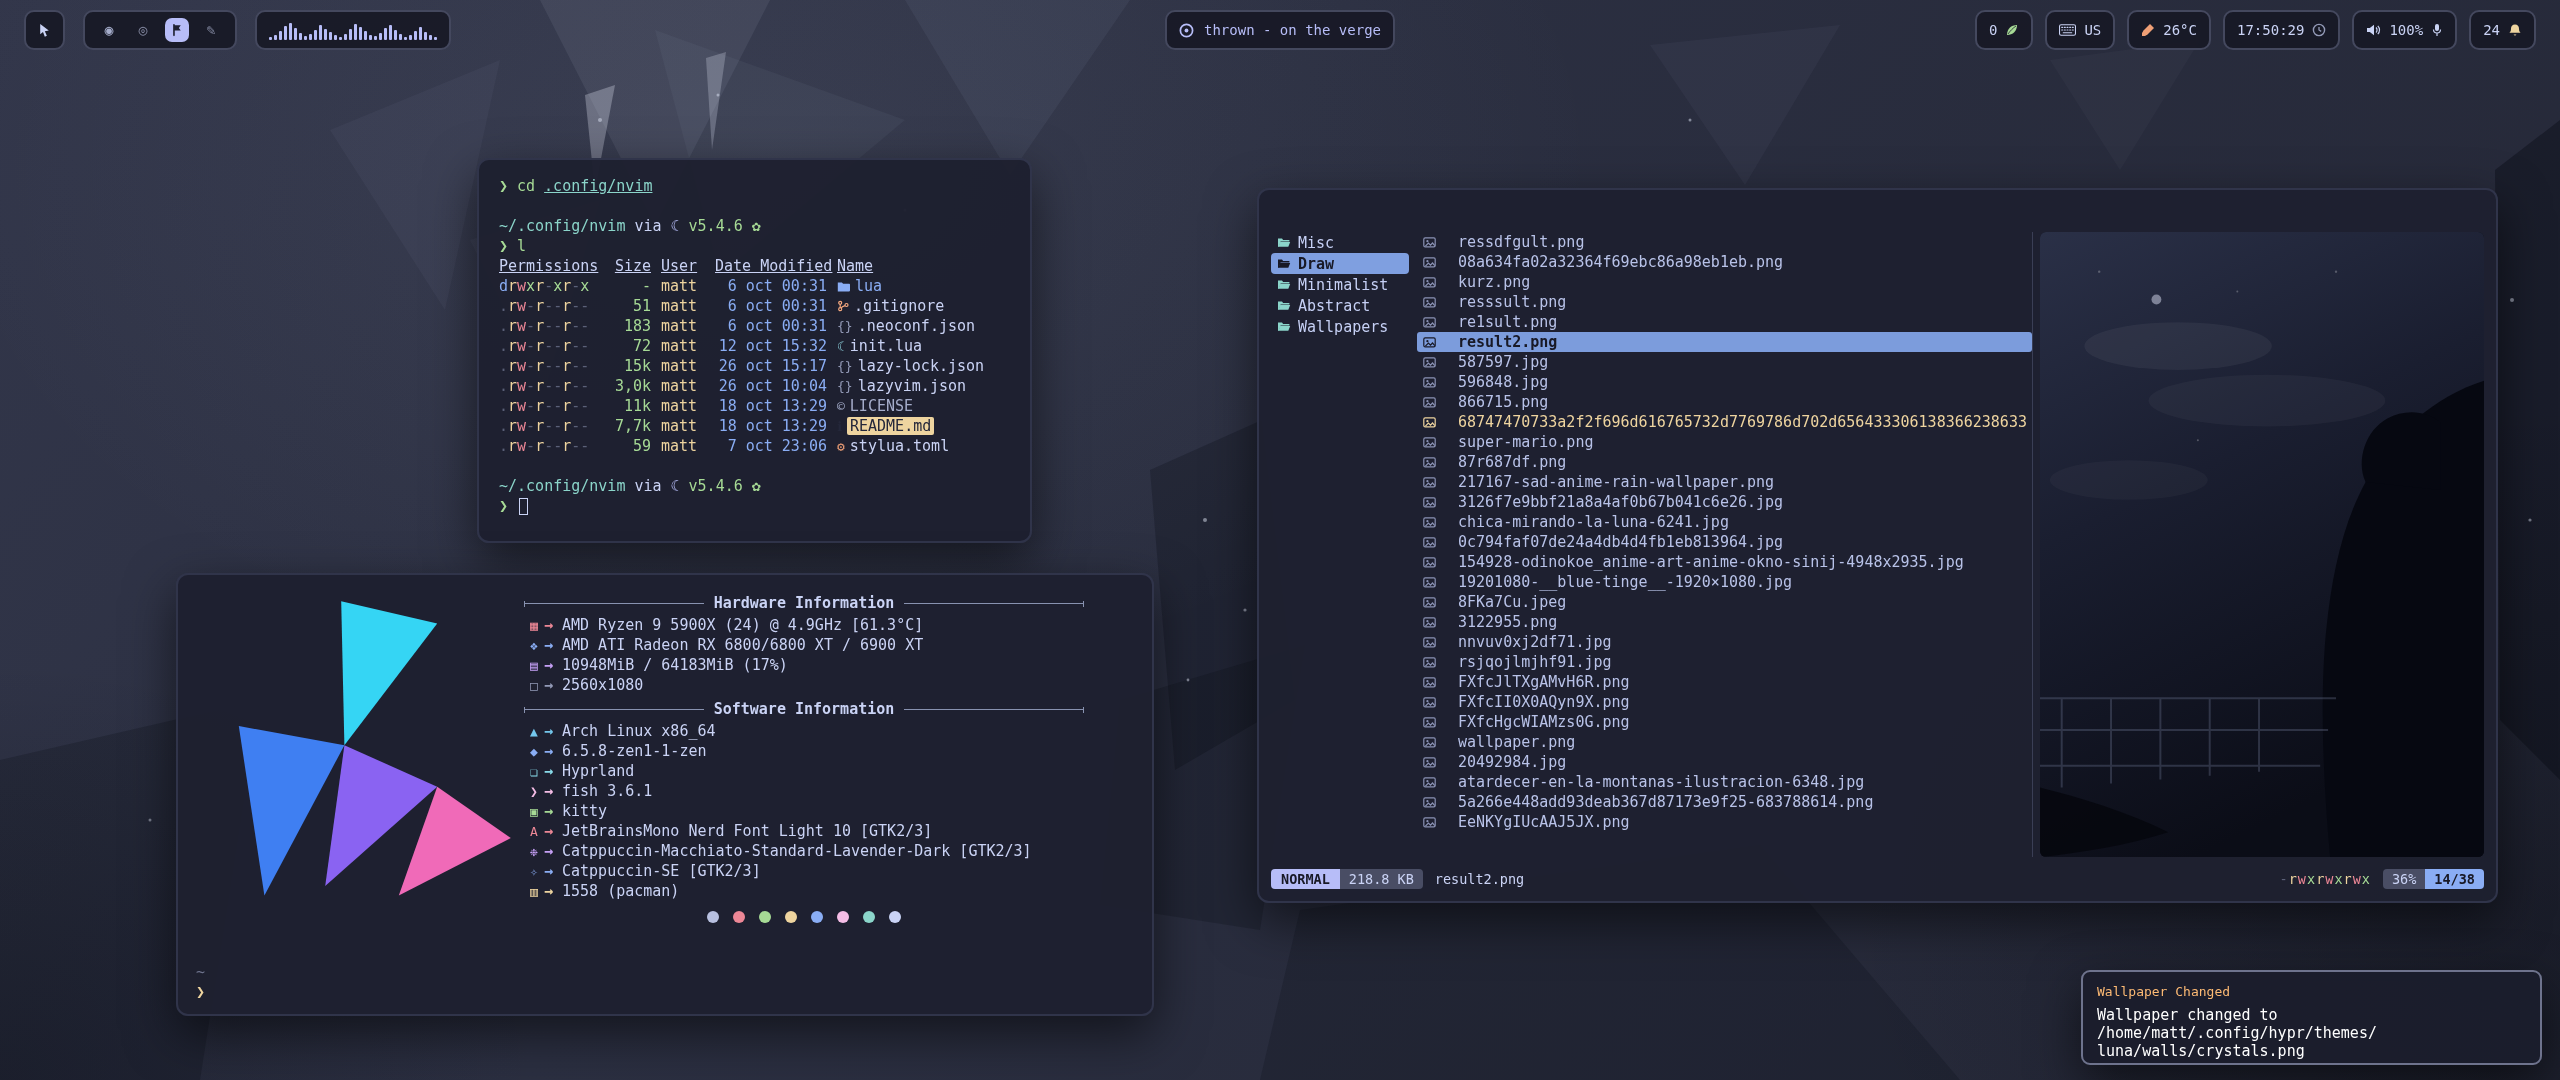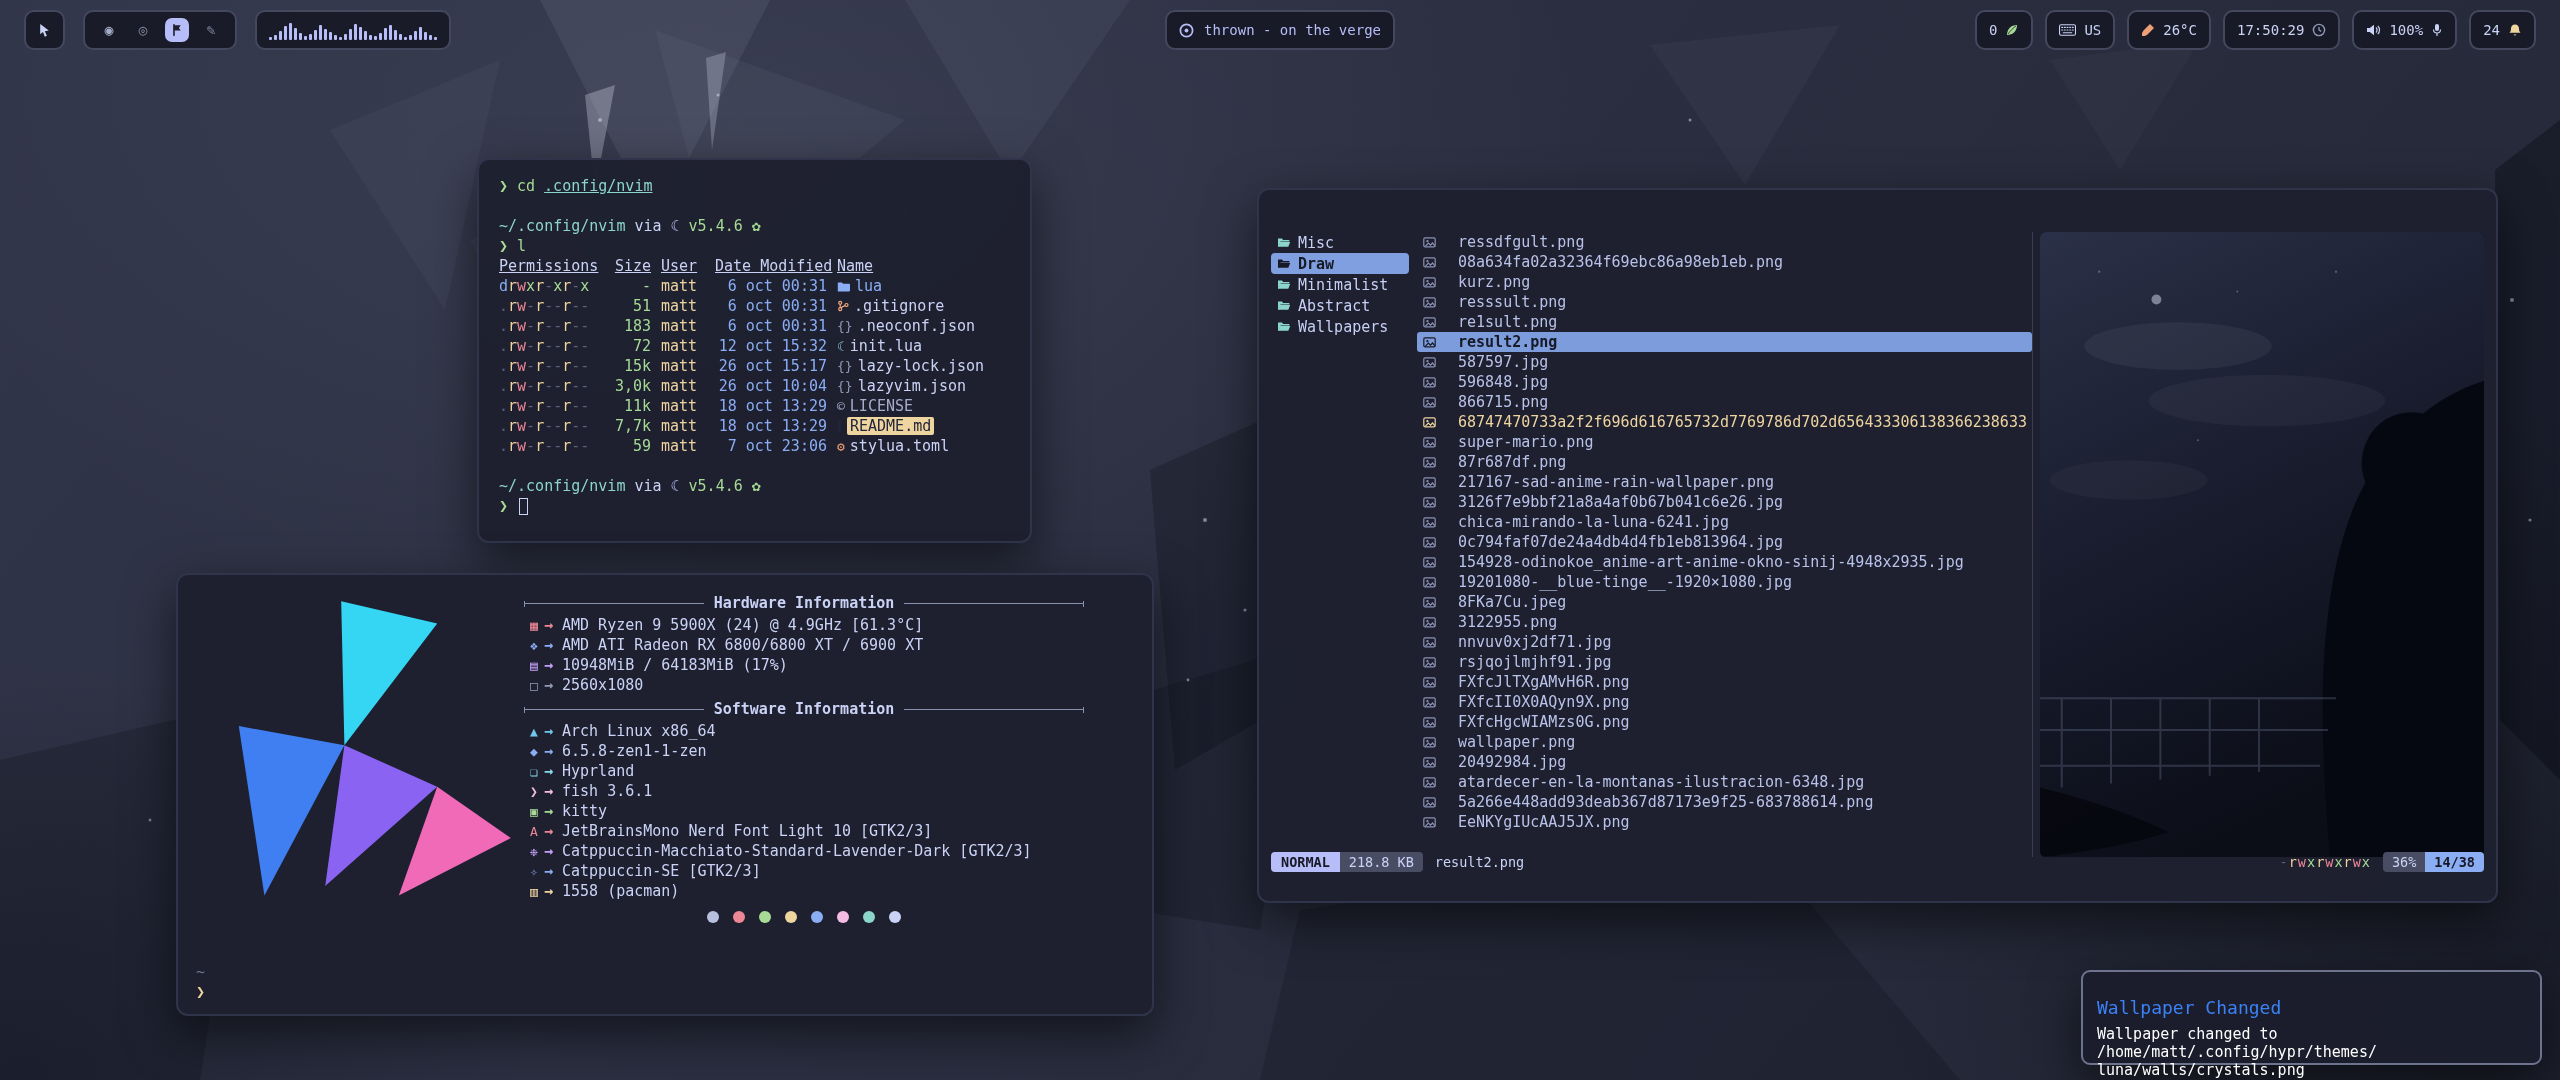--- a/index.html
+++ b/index.html
@@ -81,33 +81,33 @@
   .side-row{display:flex;align-items:center;gap:7px;height:21px;padding:0 6px;border-radius:4px;color:#c6d0f5;white-space:pre;}
   .side-row.active{background:rgba(138,173,244,0.9);color:#181926;font-weight:bold;}
   .flist{flex:1;overflow:hidden;padding-left:8px;}
   .file-entry{display:flex;align-items:center;gap:22px;height:20px;padding:0 6px;border-radius:3px;
     color:#b8c2e8;white-space:pre;overflow:hidden;}
   .file-entry span{overflow:hidden;text-overflow:clip;white-space:pre;}
   .file-entry.selected{background:rgba(138,173,244,0.88);color:#181926;font-weight:bold;}
   .file-entry.marked{color:#eed49f;}
   .preview{width:452px;flex:0 0 452px;border-left:1px solid #3a3e55;padding-left:7px;}
   .preview-img{width:100%;height:100%;border-radius:6px;overflow:hidden;background:#0d0f1a;}
-  .yazi-status{position:absolute;left:12px;right:12px;bottom:28px;height:23px;display:flex;
+  .yazi-status{position:absolute;left:12px;right:12px;bottom:11px;height:23px;display:flex;
     justify-content:space-between;align-items:center;font-size:13.5px;}
   .st-left,.st-right{display:flex;align-items:center;}
   .badge-mode{background:#b7bdf8;color:#181926;font-weight:bold;padding:2px 10px;border-radius:4px 0 0 4px;}
   .badge-size{background:#494d64;color:#cad3f5;padding:2px 9px;border-radius:0 4px 4px 0;}
   .st-file{margin-left:12px;color:#cad3f5;}
   .st-perm{letter-spacing:1px;margin-right:12px;}
   .badge-pct{background:#494d64;color:#cad3f5;padding:2px 9px;border-radius:4px 0 0 4px;}
   .badge-pos{background:#8aadf4;color:#181926;font-weight:bold;padding:2px 9px;border-radius:0 4px 4px 0;}
   
   .notif{left:2081px;top:970px;width:461px;height:95px;border:2px solid #6e738d;border-radius:9px;
     padding:12px 14px;background:rgba(27,29,44,0.97);}
-  .notif-title{color:#3b82f6;font-size:18px;margin-bottom:7px;margin-top:13px;}
+  .notif-title{color:#fdba74;font-size:13px;margin-bottom:7px;}
   .notif-body{color:#ffffff;font-size:15px;line-height:18px;}
 </style>
 </head>
 <body>
 
 <div class="wallpaper">
   <svg width="2560" height="1080" viewBox="0 0 2560 1080" xmlns="http://www.w3.org/2000/svg">
     <polygon points="540,0 770,0 655,225" fill="#aeb6d0" opacity="0.10"></polygon>
     <polygon points="655,30 905,120 720,275" fill="#aeb6d0" opacity="0.06"></polygon>
     <polygon points="330,130 500,60 445,310" fill="#aeb6d0" opacity="0.05"></polygon>

